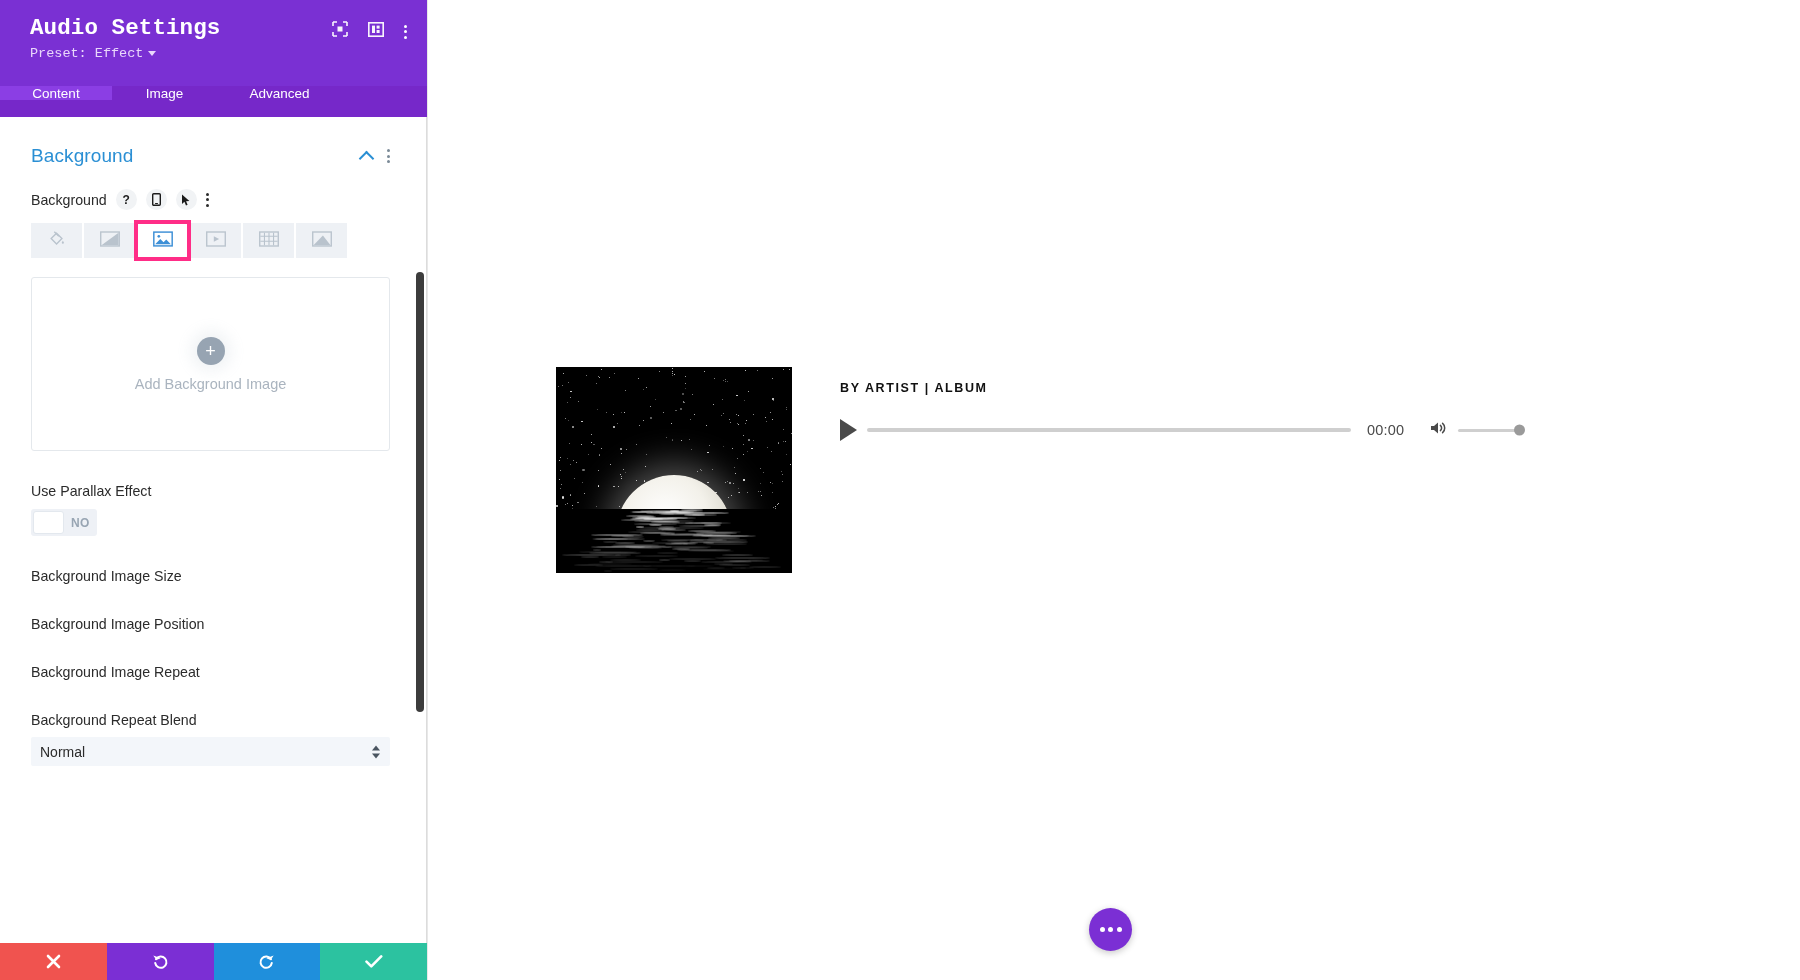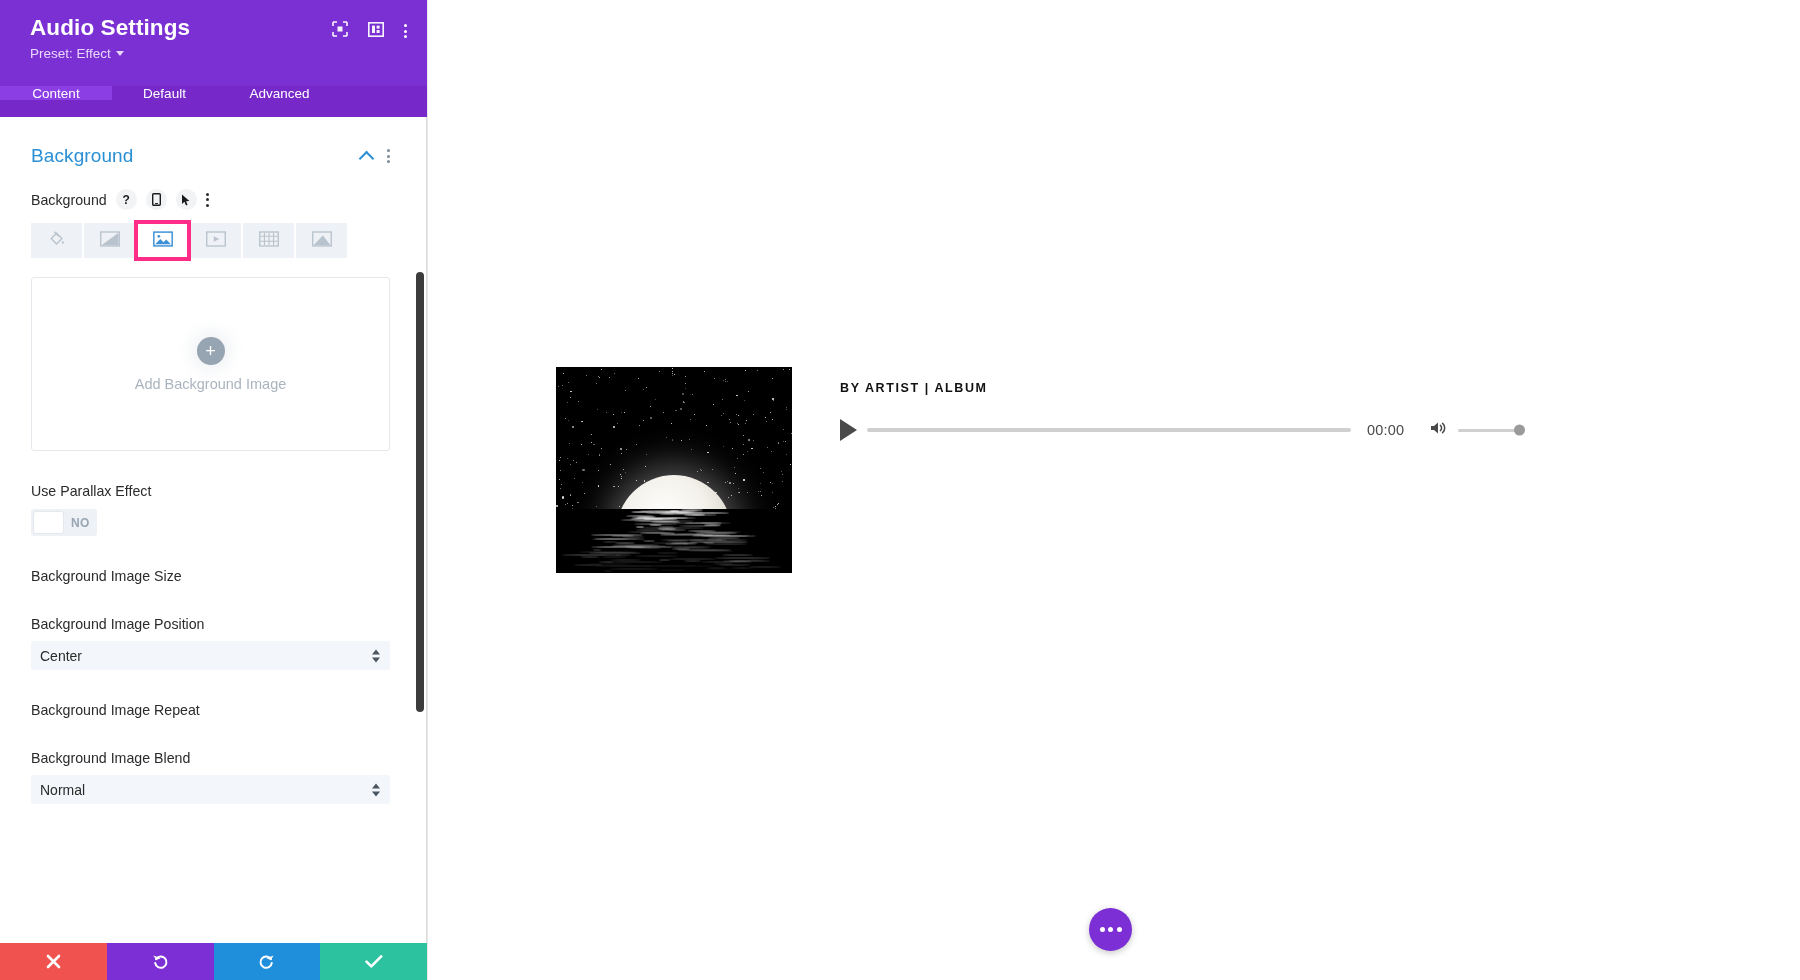--- a/index.html
+++ b/index.html
@@ -24,20 +24,21 @@
   }
 
   
   .panel-header {
     background: #7b2fd4;
     background: linear-gradient(180deg,#7a30d3 0%,#7a30d3 100%);
     padding: 14px 20px 10px 30px;
     position: relative;
     height: 86px;
     flex: 0 0 86px;
+    font-family: Liberation Mono, monospace;
   }
   .header-top { display: flex; align-items: flex-start; justify-content: space-between; }
   .panel-title {
     color: #ffffff;
     font-size: 22.5px;
     font-weight: bold;
     letter-spacing: 0.1px;
     line-height: 28px;
   }
   .header-icons { display: flex; align-items: center; gap: 20px; padding-top: 7px; }
@@ -471,21 +472,21 @@
       </div>
     </div>
     <div class="preset-line">
       <span>Preset: Effect</span>
       <span class="caret-down"></span>
     </div>
   </div>
 
   <div class="panel-tabs">
     <div class="ptab active">Content</div>
-    <div class="ptab">Default</div>
+    <div class="ptab">Image</div>
     <div class="ptab">Advanced</div>
   </div>
 
   <div class="panel-body">
     <div class="panel-inner">
 
       <div class="section-head">
         <div class="section-title">Background</div>
         <div class="section-head-icons">
           <span class="chev-up"></span>
@@ -580,31 +581,24 @@
 
       <div class="block-label">Use Parallax Effect</div>
       <div class="toggle">
         <div class="knob"></div>
         <div class="tlabel">NO</div>
       </div>
 
       <div class="block-label">Background Image Size</div>
 
       <div class="block-label">Background Image Position</div>
-      <div class="select-wrap">
-        <span class="select-value">Center</span>
-        <span class="spin">
-            <span class="up"></span>
-            <span class="dn"></span>
-          </span>
-      </div>
 
       <div class="block-label">Background Image Repeat</div>
 
-      <div class="block-label">Background Image Blend</div>
+      <div class="block-label">Background Repeat Blend</div>
       <div class="select-wrap">
         <span class="select-value">Normal</span>
         <span class="spin">
             <span class="up"></span>
             <span class="dn"></span>
           </span>
       </div>
 
     </div>
 

